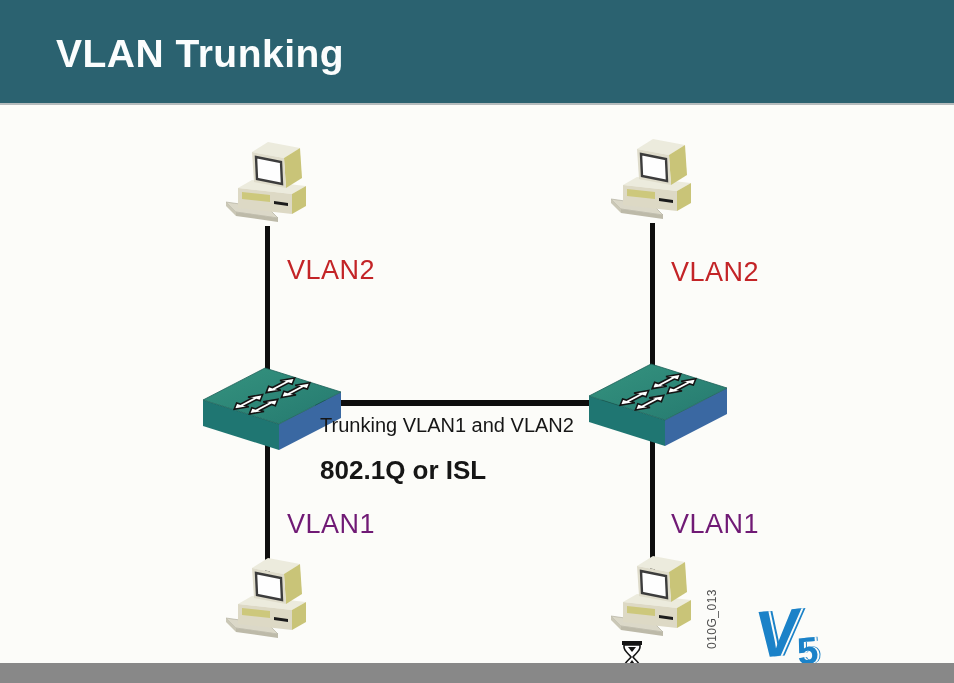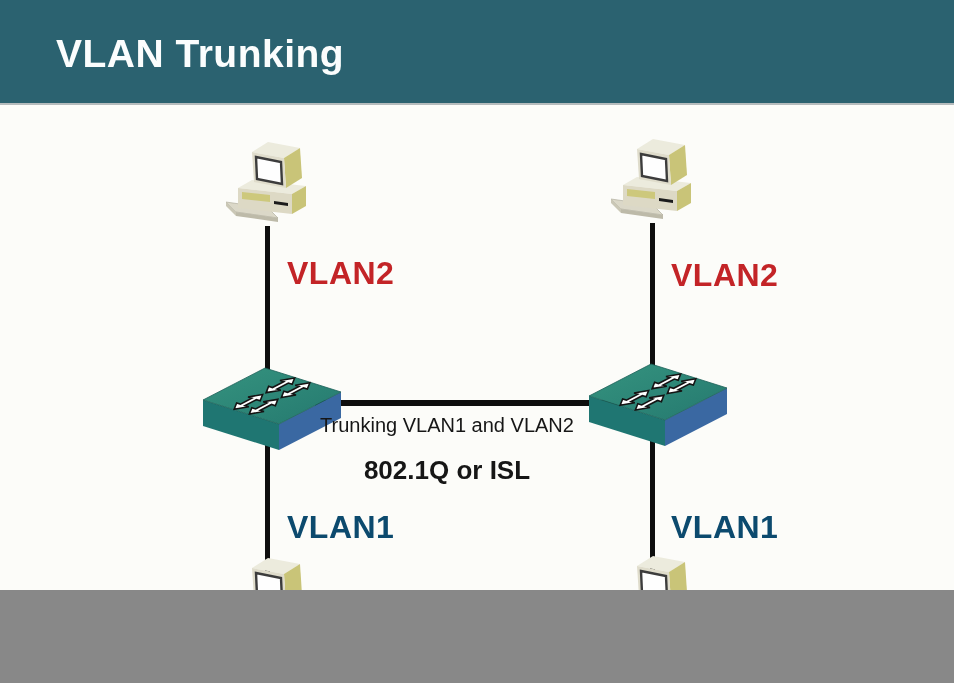--- a/index.html
+++ b/index.html
@@ -1,19 +1,19 @@
 <!DOCTYPE html>
 <html><head>
 <meta charset="utf-8">
 <style>
   * { margin: 0; padding: 0; box-sizing: border-box; }
   body { font-family: "Liberation Sans", sans-serif; background: #888; }
   .slide {
     position: relative;
-    width: 954px; height: 590px;
+    width: 954px; height: 663px;
     background: #fcfcf9;
     overflow: hidden;
   }
   .header {
     position: absolute; left: 0; top: 0;
     width: 954px; height: 105px;
     background: #2b6270;
     border-bottom: 2px solid #b6bcbd;
   }
   .header h1 {
@@ -26,29 +26,29 @@
     position: absolute; width: 5px; background: #0e0e0e; z-index: 1;
   }
   .trunk-line {
     position: absolute; left: 315px; top: 400px;
     width: 305px; height: 6px; background: #0e0e0e; z-index: 1;
   }
   .pc { width: 100px; height: 100px; z-index: 3; }
   .switch { width: 150px; height: 95px; z-index: 2; }
   .vlan-label {
     position: absolute; z-index: 4;
-    font-size: 32px; font-weight: 700; letter-spacing: 0.5px;
+    font-size: 27px; font-weight: 400; letter-spacing: 0.5px;
     line-height: 1;
   }
   .vlan-red  { color: #c32427; }
-  .vlan-blue { color: #0c4a6e; }
+  .vlan-blue { color: #701a75; }
   .trunk-caption {
     position: absolute; left: 447px; top: 414px;
     transform: translateX(-50%);
-    text-align: center; z-index: 4; color: #161616;
+    z-index: 4; color: #161616;
     white-space: nowrap;
   }
   .trunk-caption .cap-line1 { font-size: 20px; font-weight: 400; display: block; }
   .trunk-caption .cap-line2 { font-size: 26px; font-weight: 700; display: block; margin-top: 18px; }
   .figure-id {
     position: absolute; left: 712px; top: 619px;
     transform: translate(-50%, -50%) rotate(-90deg);
     font-size: 12px; color: #4f4f4f; letter-spacing: 0.5px;
     white-space: nowrap; z-index: 4;
   }

